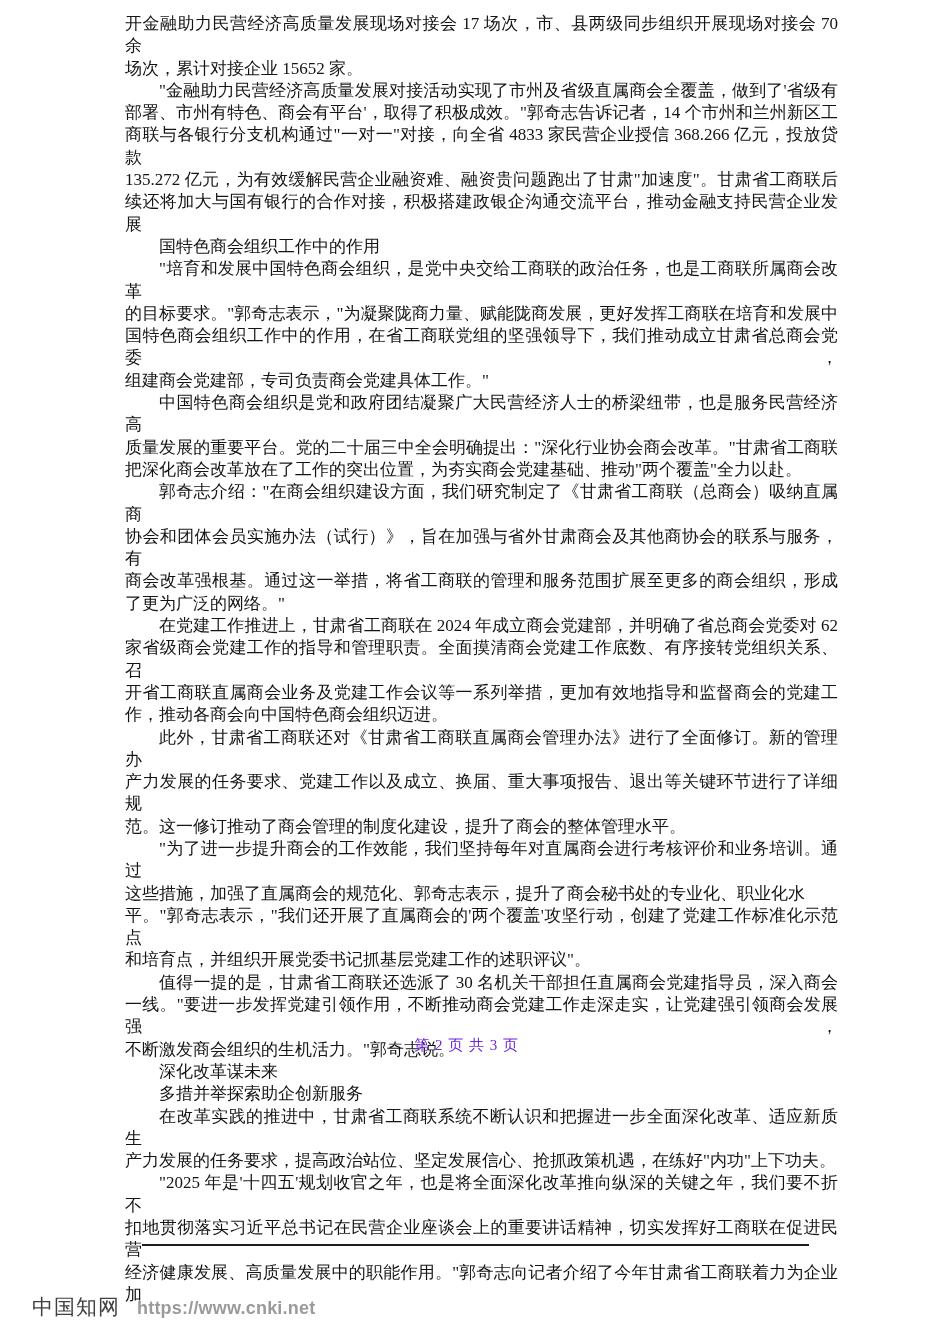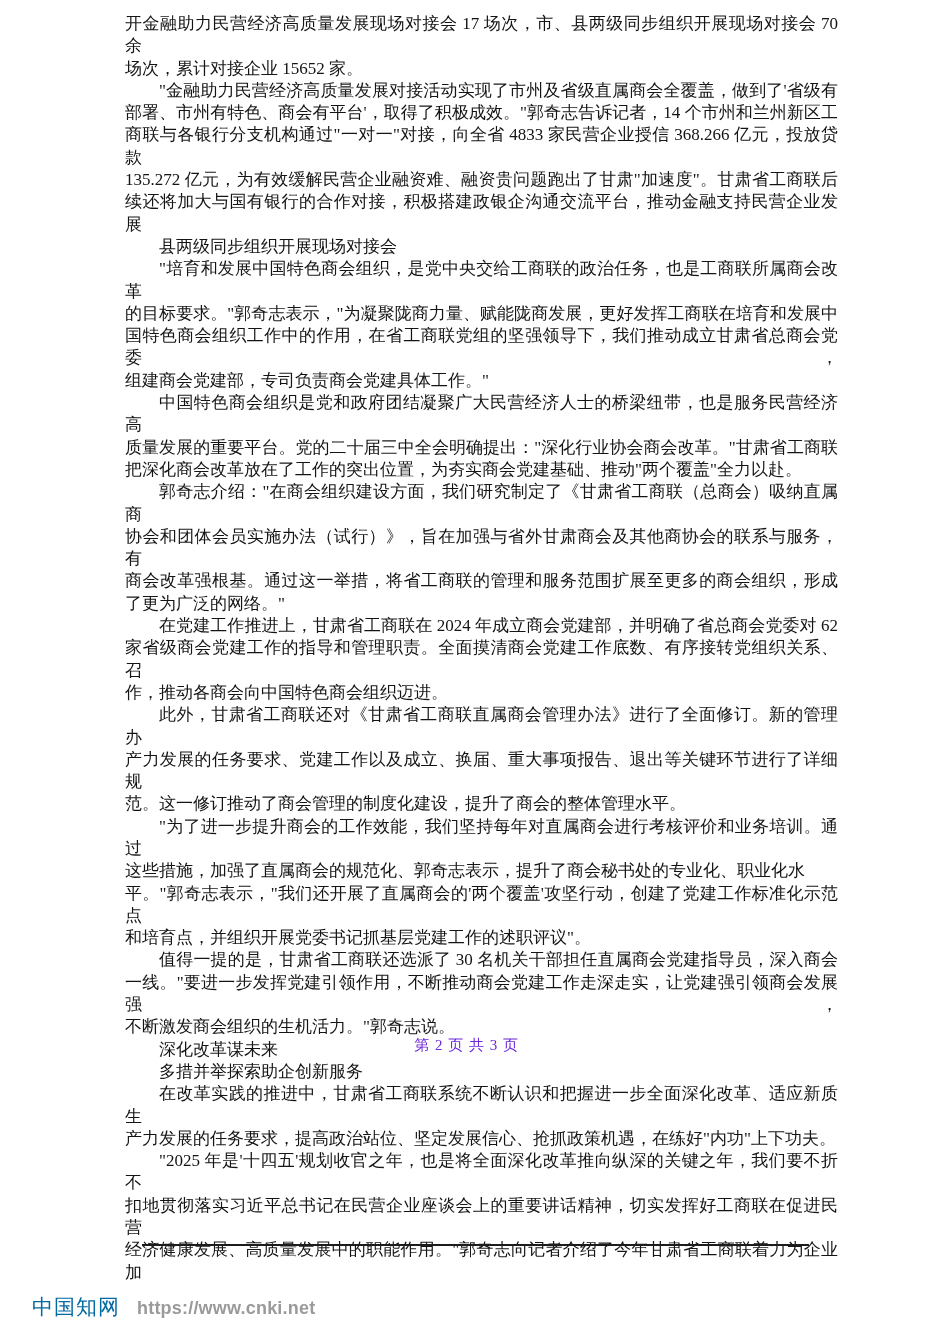--- a/index.html
+++ b/index.html
@@ -40,21 +40,21 @@
     background:#1c1c1c;
   }
   .watermark {
     position:absolute;
     left:32px; top:1293px;
     display:flex;
     align-items:baseline;
   }
   .wm-brand {
     font-size:21px;
-    color:#0369a1;
+    color:#404040;
     letter-spacing:1px;
   }
   .wm-url {
     font-family:"Liberation Sans", sans-serif;
     font-size:18px;
     color:#9a9a9a;
     margin-left:17px;
     letter-spacing:0.2px;
     font-weight:bold;
   }
@@ -65,34 +65,35 @@
 <div class="page">
 
   <div class="text-body">
       <div class="line just">开金融助力民营经济高质量发展现场对接会 17 场次，市、县两级同步组织开展现场对接会 70 余</div>
       <div class="line">场次，累计对接企业 15652 家。</div>
       <div class="line indent just">"金融助力民营经济高质量发展对接活动实现了市州及省级直属商会全覆盖，做到了'省级有</div>
       <div class="line just">部署、市州有特色、商会有平台'，取得了积极成效。"郭奇志告诉记者，14 个市州和兰州新区工</div>
       <div class="line just">商联与各银行分支机构通过"一对一"对接，向全省 4833 家民营企业授信 368.266 亿元，投放贷款</div>
       <div class="line just">135.272 亿元，为有效缓解民营企业融资难、融资贵问题跑出了甘肃"加速度"。甘肃省工商联后</div>
       <div class="line just">续还将加大与国有银行的合作对接，积极搭建政银企沟通交流平台，推动金融支持民营企业发展</div>
-      <div class="line indent">县两级同步组织开展现场对接会</div>
+      <div class="line indent">国特色商会组织工作中的作用</div>
       <div class="line indent just">"培育和发展中国特色商会组织，是党中央交给工商联的政治任务，也是工商联所属商会改革</div>
       <div class="line just">的目标要求。"郭奇志表示，"为凝聚陇商力量、赋能陇商发展，更好发挥工商联在培育和发展中</div>
       <div class="line just">国特色商会组织工作中的作用，在省工商联党组的坚强领导下，我们推动成立甘肃省总商会党委，</div>
       <div class="line">组建商会党建部，专司负责商会党建具体工作。"</div>
       <div class="line indent just">中国特色商会组织是党和政府团结凝聚广大民营经济人士的桥梁纽带，也是服务民营经济高</div>
       <div class="line just">质量发展的重要平台。党的二十届三中全会明确提出："深化行业协会商会改革。"甘肃省工商联</div>
       <div class="line">把深化商会改革放在了工作的突出位置，为夯实商会党建基础、推动"两个覆盖"全力以赴。</div>
       <div class="line indent just">郭奇志介绍："在商会组织建设方面，我们研究制定了《甘肃省工商联（总商会）吸纳直属商</div>
       <div class="line just">协会和团体会员实施办法（试行）》，旨在加强与省外甘肃商会及其他商协会的联系与服务，有</div>
       <div class="line just">商会改革强根基。通过这一举措，将省工商联的管理和服务范围扩展至更多的商会组织，形成</div>
       <div class="line">了更为广泛的网络。"</div>
       <div class="line indent just">在党建工作推进上，甘肃省工商联在 2024 年成立商会党建部，并明确了省总商会党委对 62</div>
       <div class="line just">家省级商会党建工作的指导和管理职责。全面摸清商会党建工作底数、有序接转党组织关系、召</div>
+      <div class="line just">开省工商联直属商会业务及党建工作会议等一系列举措，更加有效地指导和监督商会的党建工</div>
       <div class="line">作，推动各商会向中国特色商会组织迈进。</div>
       <div class="line indent just">此外，甘肃省工商联还对《甘肃省工商联直属商会管理办法》进行了全面修订。新的管理办</div>
       <div class="line just">产力发展的任务要求、党建工作以及成立、换届、重大事项报告、退出等关键环节进行了详细规</div>
       <div class="line">范。这一修订推动了商会管理的制度化建设，提升了商会的整体管理水平。</div>
       <div class="line indent just">"为了进一步提升商会的工作效能，我们坚持每年对直属商会进行考核评价和业务培训。通过</div>
       <div class="line">这些措施，加强了直属商会的规范化、郭奇志表示，提升了商会秘书处的专业化、职业化水</div>
       <div class="line just">平。"郭奇志表示，"我们还开展了直属商会的'两个覆盖'攻坚行动，创建了党建工作标准化示范点</div>
       <div class="line">和培育点，并组织开展党委书记抓基层党建工作的述职评议"。</div>
       <div class="line indent just">值得一提的是，甘肃省工商联还选派了 30 名机关干部担任直属商会党建指导员，深入商会</div>
       <div class="line just">一线。"要进一步发挥党建引领作用，不断推动商会党建工作走深走实，让党建强引领商会发展强，</div>

